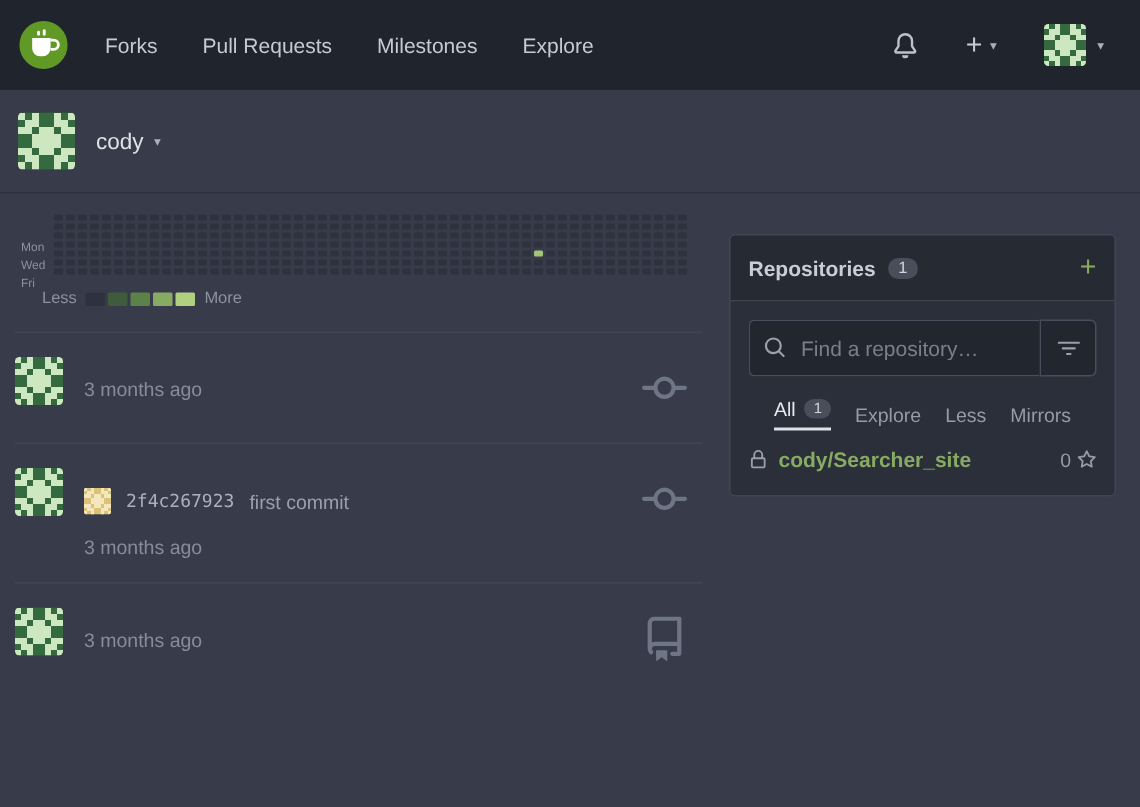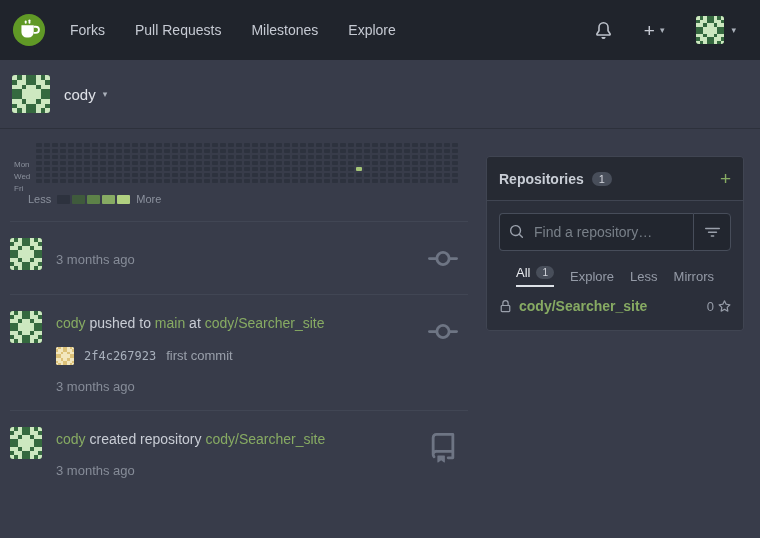--- a/index.html
+++ b/index.html
@@ -700,27 +700,20 @@
               <rect x="1" y="6" width="1" height="1" fill="#cde8c0"></rect>
               <rect x="2" y="6" width="1" height="1" fill="#cde8c0"></rect>
               <rect x="5" y="6" width="1" height="1" fill="#cde8c0"></rect>
               <rect x="6" y="6" width="1" height="1" fill="#cde8c0"></rect>
               <rect x="0" y="7" width="1" height="1" fill="#cde8c0"></rect>
               <rect x="2" y="7" width="1" height="1" fill="#cde8c0"></rect>
               <rect x="5" y="7" width="1" height="1" fill="#cde8c0"></rect>
               <rect x="7" y="7" width="1" height="1" fill="#cde8c0"></rect>
             </svg></span>
         <div class="feed-body">
-          <div class="feed-line">
-            <a>cody</a>
-            <span>pushed to</span>
-            <a>main</a>
-            <span>at</span>
-            <a>cody/Searcher_site</a>
-          </div>
           <div class="commit-row">
             <span class="commit-avatar"><svg xmlns="http://www.w3.org/2000/svg" viewBox="0 0 8 8" width="100%" height="100%" shape-rendering="crispEdges">
                   <rect width="8" height="8" fill="#dcc178"></rect>
                   <rect x="0" y="0" width="1" height="1" fill="#f3e7bd"></rect>
                   <rect x="2" y="0" width="1" height="1" fill="#f3e7bd"></rect>
                   <rect x="5" y="0" width="1" height="1" fill="#f3e7bd"></rect>
                   <rect x="7" y="0" width="1" height="1" fill="#f3e7bd"></rect>
                   <rect x="1" y="1" width="1" height="1" fill="#f3e7bd"></rect>
                   <rect x="2" y="1" width="1" height="1" fill="#f3e7bd"></rect>
                   <rect x="5" y="1" width="1" height="1" fill="#f3e7bd"></rect>
@@ -800,25 +793,20 @@
               <rect x="1" y="6" width="1" height="1" fill="#cde8c0"></rect>
               <rect x="2" y="6" width="1" height="1" fill="#cde8c0"></rect>
               <rect x="5" y="6" width="1" height="1" fill="#cde8c0"></rect>
               <rect x="6" y="6" width="1" height="1" fill="#cde8c0"></rect>
               <rect x="0" y="7" width="1" height="1" fill="#cde8c0"></rect>
               <rect x="2" y="7" width="1" height="1" fill="#cde8c0"></rect>
               <rect x="5" y="7" width="1" height="1" fill="#cde8c0"></rect>
               <rect x="7" y="7" width="1" height="1" fill="#cde8c0"></rect>
             </svg></span>
         <div class="feed-body">
-          <div class="feed-line">
-            <a>cody</a>
-            <span>created repository</span>
-            <a>cody/Searcher_site</a>
-          </div>
           <div class="feed-time">3 months ago</div>
         </div>
         <span class="feed-icon">
           <svg viewBox="0 0 16 16">
               <path d="M2 2.5A2.5 2.5 0 0 1 4.5 0h8.75a.75.75 0 0 1 .75.75v12.5a.75.75 0 0 1-.75.75h-2.5a.75.75 0 0 1 0-1.5h1.75v-2h-8a1 1 0 0 0-.714 1.7.75.75 0 1 1-1.072 1.05A2.495 2.495 0 0 1 2 11.5Zm10.5-1h-8a1 1 0 0 0-1 1v6.708A2.486 2.486 0 0 1 4.5 9h8ZM5 12.25a.25.25 0 0 1 .25-.25h3.5a.25.25 0 0 1 .25.25v3.25a.25.25 0 0 1-.4.2l-1.45-1.087a.249.249 0 0 0-.3 0L5.4 15.7a.25.25 0 0 1-.4-.2Z"></path>
             </svg>
         </span>
       </div>
 
     </section>

